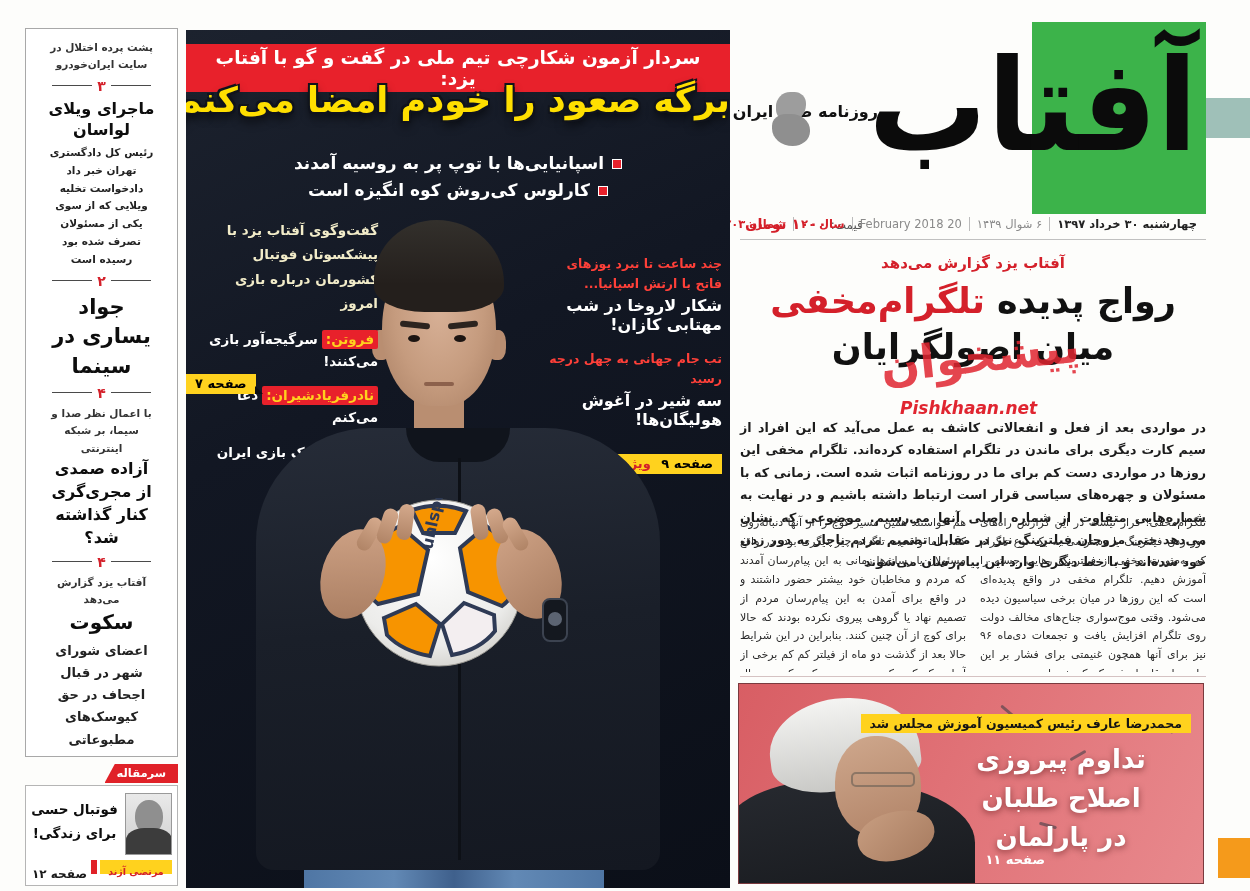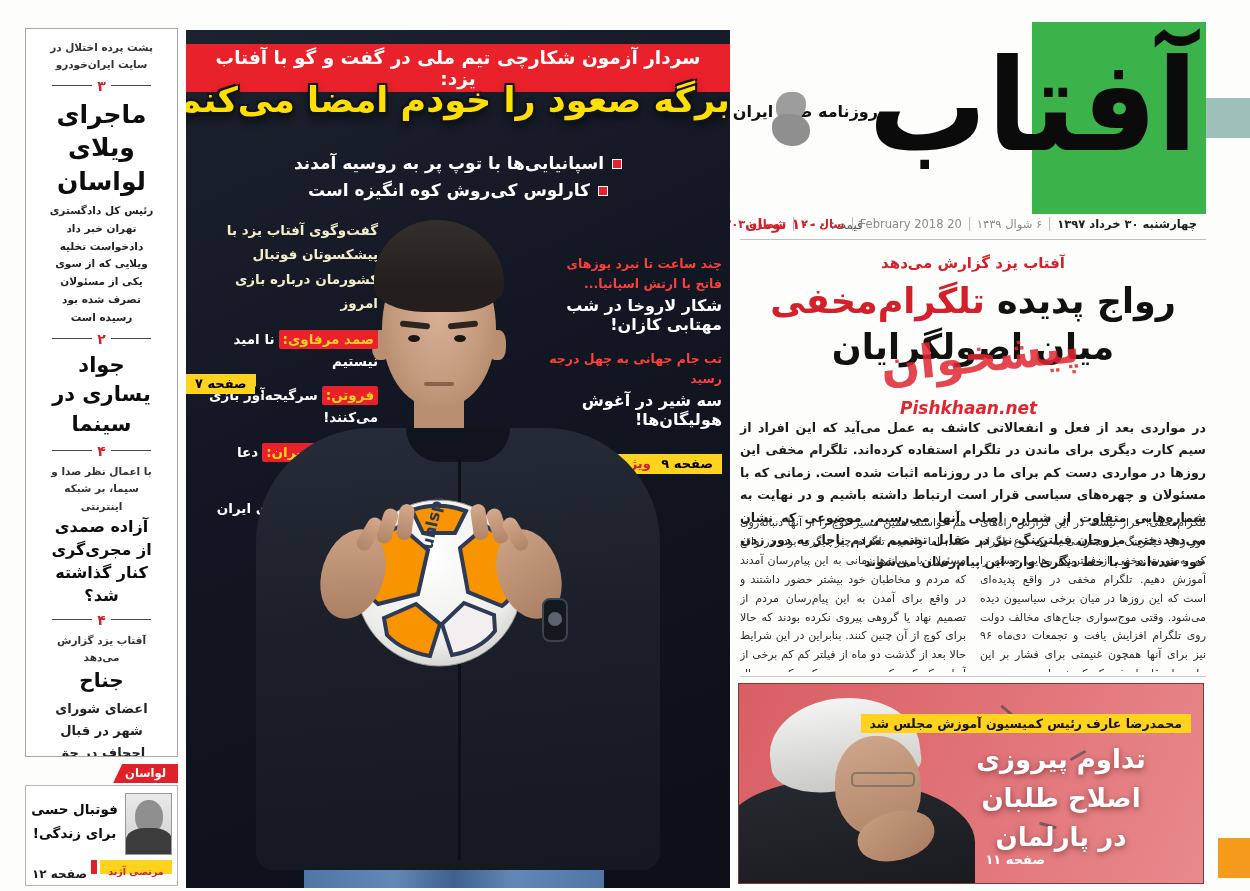--- a/index.html
+++ b/index.html
@@ -125,21 +125,21 @@
   .watch { position:absolute; left:356px; top:568px; width:26px; height:44px; z-index:4;
            background:#14181f; border-radius:8px; border:2px solid #3c4350; }
   .watch-face { position:absolute; left:4px; top:12px; width:14px; height:14px; border-radius:50%; background:#5c6472; }
 
   
   .sidebar { position:absolute; left:25px; top:28px; width:153px; height:729px; background:#fff;
              border:1px solid #a8a8a8; padding:10px 22px 6px; overflow:hidden; direction:rtl; text-align:center; }
   .sb-kicker { font-size:10.5px; font-weight:700; color:#333; line-height:1.65; }
   .sb-title { font-weight:900; color:#0d0d0d; line-height:1.45; letter-spacing:-0.5px; }
   .sb-title.t1 { font-size:16px; margin-top:2px; }
-  .sb-title.t2 { font-size:25px; line-height:1.35; }
+  .sb-title.t2 { font-size:16px; line-height:1.35; }
   .sb-title.t3 { font-size:21px; line-height:1.4; }
   .sb-title.t4 { font-size:16px; }
   .sb-title.t5 { font-size:20px; }
   .sb-sub { font-size:10.5px; font-weight:700; color:#222; line-height:1.7; margin-top:3px; }
   .sb-sub.mid { font-size:13px; font-weight:900; }
   .sep { display:flex; align-items:center; gap:5px; margin:5px 4px; }
   .sep::before, .sep::after { content:""; flex:1; border-top:1px solid #4a4a4a; }
   .sep .num { color:#d4202a; font-weight:900; font-size:14px; line-height:1; }
 
   
@@ -269,21 +269,20 @@
       <span class="cover-kicker">سردار آزمون شکارچی تیم ملی در گفت و گو با آفتاب یزد:</span>
     </div>
     <div class="cover-headline">برگه صعود را خودم امضا می‌کنم</div>
     <div class="cover-bullets">
       <div class="cover-bullet-line"><span class="bullet-sq"></span><span>اسپانیایی‌ها با توپ پر به روسیه آمدند</span></div>
       <div class="cover-bullet-line"><span class="bullet-sq"></span><span>کارلوس کی‌روش کوه انگیزه است</span></div>
     </div>
 
     <div class="quotes-group">
       <div class="quotes-intro">گفت‌وگوی آفتاب یزد با پیشکسوتان فوتبال کشورمان درباره بازی امروز</div>
-      <div class="quote-line"><span class="quote-name">صمد مرفاوی:</span><span>نا امید نیستیم</span></div>
       <div class="quote-line"><span class="quote-name">فروتن:</span><span>سرگیجه‌آور بازی می‌کنند!</span></div>
       <div class="quote-line"><span class="quote-name">نادرفریادشیران:</span><span>دعا می‌کنم</span></div>
       <div class="quote-line"><span class="quote-name">نکیسا:</span><span>سبک بازی ایران بدون تغییر</span></div>
     </div>
     <div class="page-tag left7"><span>صفحه ۷</span><span class="fold"></span></div>
 
     <div class="worldcup-group">
       <div class="wc-kicker">چند ساعت تا نبرد یوزهای فاتح با ارتش اسپانیا...</div>
       <div class="wc-title">شکار لاروخا در شب مهتابی کازان!</div>
       <div class="wc-kicker">تب جام جهانی به چهل درجه رسید</div>
@@ -321,28 +320,28 @@
     <div>
       <div class="sb-kicker">با اعمال نظر صدا و سیما، بر شبکه اینترنتی</div>
       <div class="sb-title t4">آزاده صمدی از مجری‌گری کنار گذاشته شد؟</div>
     </div>
     <div class="sep">
         <span class="num">۴</span>
       </div>
 
     <div>
       <div class="sb-kicker">آفتاب یزد گزارش می‌دهد</div>
-      <div class="sb-title t5">جناح</div>
+      <div class="sb-title t5">سکوت</div>
       <div class="sb-sub mid">اعضای شورای شهر در قبال اجحاف در حق کیوسک‌های مطبوعاتی</div>
     </div>
 
   </div>
 
   <div class="editorial">
-    <div class="ed-tag">لواسان</div>
+    <div class="ed-tag">سرمقاله</div>
     <div class="ed-box">
       <div class="ed-photo">
         <div class="ed-head"></div>
         <div class="ed-shoulders"></div>
       </div>
       <div class="ed-title">فوتبال حسی برای زندگی!</div>
       <div class="ed-redblock"></div>
       <div class="ed-authorbar"><span>مرتضی آژند</span></div>
       <div class="ed-page">صفحه ۱۲</div>
     </div>

